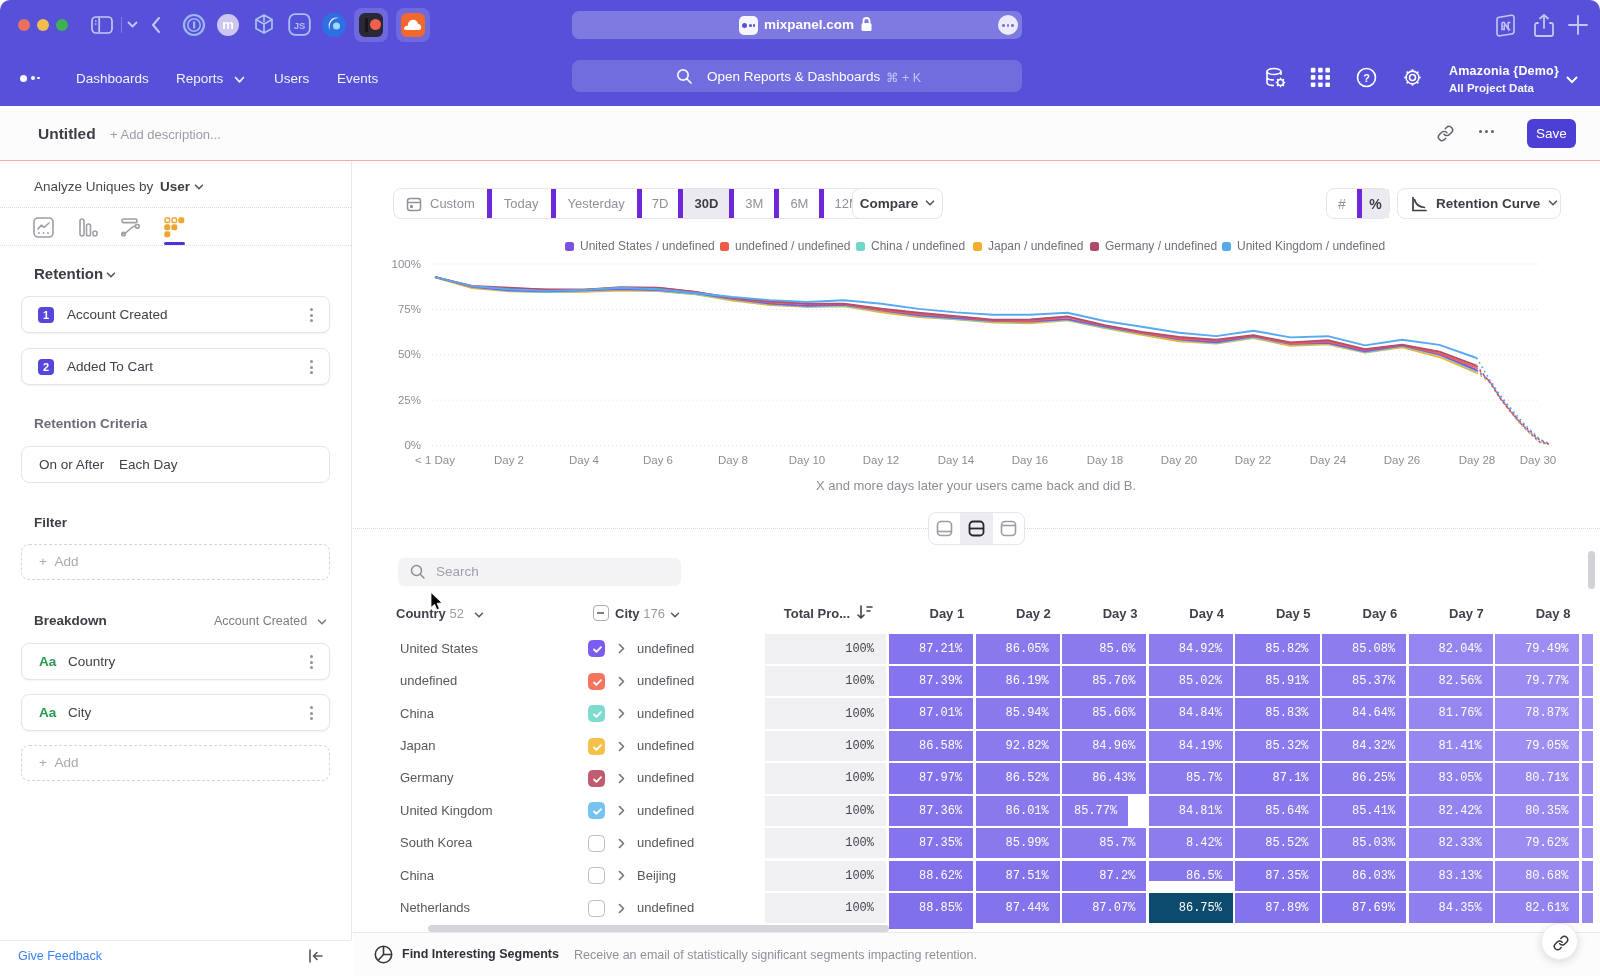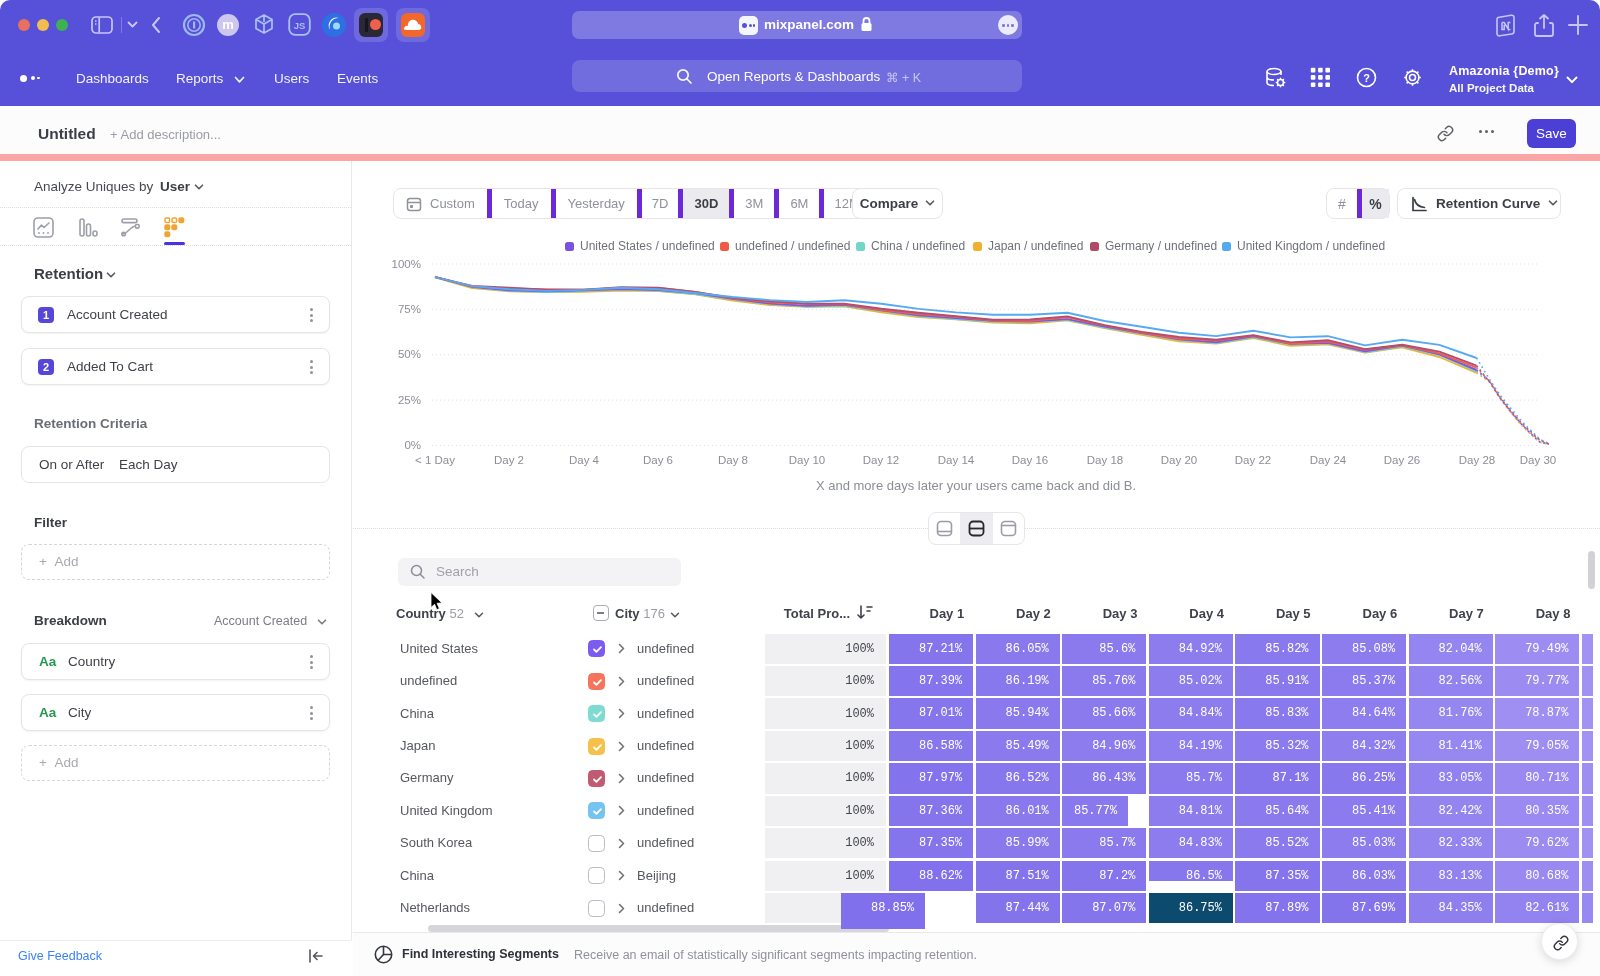--- a/index.html
+++ b/index.html
@@ -2,21 +2,21 @@
 <html><head><meta charset="utf-8"><style>
 *{margin:0;padding:0;box-sizing:border-box}
 html,body{width:1600px;height:976px;overflow:hidden;background:#fff;font-family:"Liberation Sans",sans-serif;position:relative}
 .abs{position:absolute}
 #chrome{position:absolute;left:0;top:0;width:1600px;height:106px;background:#5751d9;border-radius:10px 10px 0 0}
 .tl{position:absolute;width:12px;height:12px;border-radius:50%;top:19px}
 .cicon{position:absolute;top:13px}
 .urlbar{position:absolute;left:572px;top:11px;width:450px;height:28px;border-radius:7px;background:rgba(255,255,255,0.24)}
 .navlink{position:absolute;top:71px;color:rgba(255,255,255,0.92);font-size:13.5px;font-weight:500}
 .searchpill{position:absolute;left:572px;top:60px;width:450px;height:32px;border-radius:8px;background:rgba(255,255,255,0.16)}
-#pagehead{position:absolute;left:0;top:106px;width:1600px;height:55px;background:#fcfcfd;border-bottom:7px solid #fca5a5}
+#pagehead{position:absolute;left:0;top:106px;width:1600px;height:55px;background:#fcfcfd;border-bottom:1px solid #fca5a5}
 #sidebar{position:absolute;left:0;top:161px;width:352px;height:779px;background:#fff;border-right:1px solid #e8e8eb}
 .scard{position:absolute;left:21px;width:309px;height:37px;border:1px solid #e4e5e9;border-radius:8px;background:#fff;box-shadow:0 1px 2px rgba(25,28,50,.05)}
 .badge{position:absolute;left:16px;top:10px;width:16px;height:16px;border-radius:4px;background:#5747d8;color:#fff;font-size:11px;font-weight:700;text-align:center;line-height:16px}
 .kebab{position:absolute;right:16px;top:11px;width:3px;height:14px}
 .kebab i{display:block;width:3px;height:3px;border-radius:50%;background:#8f929a;margin-bottom:2.5px}
 .dashbox{position:absolute;left:21px;width:309px;height:36px;border:1px dashed #d5d6dc;border-radius:8px;color:#a8aab1;font-size:13.5px;line-height:34px;padding-left:17px}
 #main{position:absolute;left:353px;top:161px;width:1247px;height:815px;background:#fff}
 .dbtn{position:absolute;top:27px;height:31px;border:1px solid #e6e6ea;border-radius:8px;background:#fff;display:flex;align-items:center}
 .dcellb{height:100%;display:flex;align-items:center;padding:0 12px;font-size:13px;color:#8f929b;border-left:5px solid #6d28d9}
 .dcellb:first-child{border-left:none}
@@ -514,21 +514,21 @@
 <div class="cb" style="left:588px;top:737.5px;background:#f6c04c;border-color:#f6c04c"><svg width="11" height="11" viewBox="0 0 11 11" style="margin:3px">
         <path d="M2 5.5l2.4 2.4L9 3.2" stroke="#fff" stroke-width="1.8" fill="none" stroke-linecap="round" stroke-linejoin="round"></path>
       </svg></div>
 <svg class="abs" style="left:618px;top:740.5px" width="7" height="11" viewBox="0 0 7 11">
       <path d="M1.5 1.5L5.5 5.5L1.5 9.5" stroke="#6f727a" stroke-width="1.6" fill="none" stroke-linecap="round" stroke-linejoin="round"></path>
     </svg>
 <div class="rlabel" style="left:637px;top:738.0px">undefined</div>
 <div class="pcell" style="left:765px;top:730.9px;width:121px;height:30.3px"></div>
 <div class="pval" style="left:765px;top:739.0px;width:109px">100%</div>
 <div class="dcell" style="left:889.0px;top:730.9px;width:84.2px;height:30.3px;background:#8777ed">86.58%</div>
-<div class="dcell" style="left:975.6px;top:730.9px;width:84.2px;height:30.3px;background:#8a7aee">85.49%</div>
+<div class="dcell" style="left:975.6px;top:730.9px;width:84.2px;height:30.3px;background:#8a7aee">92.82%</div>
 <div class="dcell" style="left:1062.2px;top:730.9px;width:84.2px;height:30.3px;background:#8c7cee">84.96%</div>
 <div class="dcell" style="left:1148.8px;top:730.9px;width:84.2px;height:30.3px;background:#8e7eef">84.19%</div>
 <div class="dcell" style="left:1235.4px;top:730.9px;width:84.2px;height:30.3px;background:#8b7bee">85.32%</div>
 <div class="dcell" style="left:1322.0px;top:730.9px;width:84.2px;height:30.3px;background:#8e7eee">84.32%</div>
 <div class="dcell" style="left:1408.6px;top:730.9px;width:84.2px;height:30.3px;background:#9787f0">81.41%</div>
 <div class="dcell" style="left:1495.2px;top:730.9px;width:84.2px;height:30.3px;background:#9e8ef2">79.05%</div>
 <div class="dcell" style="left:1581.8px;top:730.9px;width:8px;height:30.3px;background:#a292f3"></div>
 <div class="rlabel" style="left:400px;top:770.4px">Germany</div>
 <div class="cb" style="left:588px;top:769.9px;background:#c15b72;border-color:#c15b72"><svg width="11" height="11" viewBox="0 0 11 11" style="margin:3px">
         <path d="M2 5.5l2.4 2.4L9 3.2" stroke="#fff" stroke-width="1.8" fill="none" stroke-linecap="round" stroke-linejoin="round"></path>
@@ -571,21 +571,21 @@
 <div class="cb" style="left:588px;top:834.9px;background:#fff;border-color:#b9bcc4"></div>
 <svg class="abs" style="left:618px;top:837.9px" width="7" height="11" viewBox="0 0 7 11">
       <path d="M1.5 1.5L5.5 5.5L1.5 9.5" stroke="#6f727a" stroke-width="1.6" fill="none" stroke-linecap="round" stroke-linejoin="round"></path>
     </svg>
 <div class="rlabel" style="left:637px;top:835.4px">undefined</div>
 <div class="pcell" style="left:765px;top:828.2px;width:121px;height:30.3px"></div>
 <div class="pval" style="left:765px;top:836.4px;width:109px">100%</div>
 <div class="dcell" style="left:889.0px;top:828.2px;width:84.2px;height:30.3px;background:#8575ed">87.35%</div>
 <div class="dcell" style="left:975.6px;top:828.2px;width:84.2px;height:30.3px;background:#8979ed">85.99%</div>
 <div class="dcell" style="left:1062.2px;top:828.2px;width:84.2px;height:30.3px;background:#8a7aee">85.7%</div>
-<div class="dcell" style="left:1148.8px;top:828.2px;width:84.2px;height:30.3px;background:#8c7cee">84.83%</div>
+<div class="dcell" style="left:1148.8px;top:828.2px;width:84.2px;height:30.3px;background:#8c7cee">8.42%</div>
 <div class="dcell" style="left:1235.4px;top:828.2px;width:84.2px;height:30.3px;background:#8a7aee">85.52%</div>
 <div class="dcell" style="left:1322.0px;top:828.2px;width:84.2px;height:30.3px;background:#8c7cee">85.03%</div>
 <div class="dcell" style="left:1408.6px;top:828.2px;width:84.2px;height:30.3px;background:#9484f0">82.33%</div>
 <div class="dcell" style="left:1495.2px;top:828.2px;width:84.2px;height:30.3px;background:#9c8cf1">79.62%</div>
 <div class="dcell" style="left:1581.8px;top:828.2px;width:8px;height:30.3px;background:#a191f2"></div>
 <div class="rlabel" style="left:400px;top:867.8px">China</div>
 <div class="cb" style="left:588px;top:867.3px;background:#fff;border-color:#b9bcc4"></div>
 <svg class="abs" style="left:618px;top:870.3px" width="7" height="11" viewBox="0 0 7 11">
       <path d="M1.5 1.5L5.5 5.5L1.5 9.5" stroke="#6f727a" stroke-width="1.6" fill="none" stroke-linecap="round" stroke-linejoin="round"></path>
     </svg>
@@ -602,21 +602,21 @@
 <div class="dcell" style="left:1495.2px;top:860.7px;width:84.2px;height:30.3px;background:#9989f1">80.68%</div>
 <div class="dcell" style="left:1581.8px;top:860.7px;width:8px;height:30.3px;background:#9e8ef2"></div>
 <div class="rlabel" style="left:400px;top:900.2px">Netherlands</div>
 <div class="cb" style="left:588px;top:899.8px;background:#fff;border-color:#b9bcc4"></div>
 <svg class="abs" style="left:618px;top:902.8px" width="7" height="11" viewBox="0 0 7 11">
       <path d="M1.5 1.5L5.5 5.5L1.5 9.5" stroke="#6f727a" stroke-width="1.6" fill="none" stroke-linecap="round" stroke-linejoin="round"></path>
     </svg>
 <div class="rlabel" style="left:637px;top:900.2px">undefined</div>
 <div class="pcell" style="left:765px;top:893.1px;width:121px;height:30.3px"></div>
 <div class="pval" style="left:765px;top:901.2px;width:109px">100%</div>
-<div class="dcell" style="left:841px;top:893.1px;width:84.2px;height:36px;background:#8070ec">88.85%</div>
+<div class="dcell" style="left:889.0px;top:893.1px;width:84.2px;height:36px;background:#8070ec">88.85%</div>
 <div class="dcell" style="left:975.6px;top:893.1px;width:84.2px;height:30.3px;background:#8474ec">87.44%</div>
 <div class="dcell" style="left:1062.2px;top:893.1px;width:84.2px;height:30.3px;background:#8575ed">87.07%</div>
 <div class="dcell" style="left:1148.8px;top:893.1px;width:84.2px;height:30.3px;background:#0c4a6e">86.75%</div>
 <div class="dcell" style="left:1235.4px;top:893.1px;width:84.2px;height:30.3px;background:#8373ec">87.89%</div>
 <div class="dcell" style="left:1322.0px;top:893.1px;width:84.2px;height:30.3px;background:#8474ec">87.69%</div>
 <div class="dcell" style="left:1408.6px;top:893.1px;width:84.2px;height:30.3px;background:#8e7eee">84.35%</div>
 <div class="dcell" style="left:1495.2px;top:893.1px;width:84.2px;height:30.3px;background:#9383f0">82.61%</div>
 <div class="dcell" style="left:1581.8px;top:893.1px;width:8px;height:30.3px;background:#9888f1"></div>
 
   <svg class="abs" style="left:430px;top:592px" width="14" height="20" viewBox="0 0 14 20">

